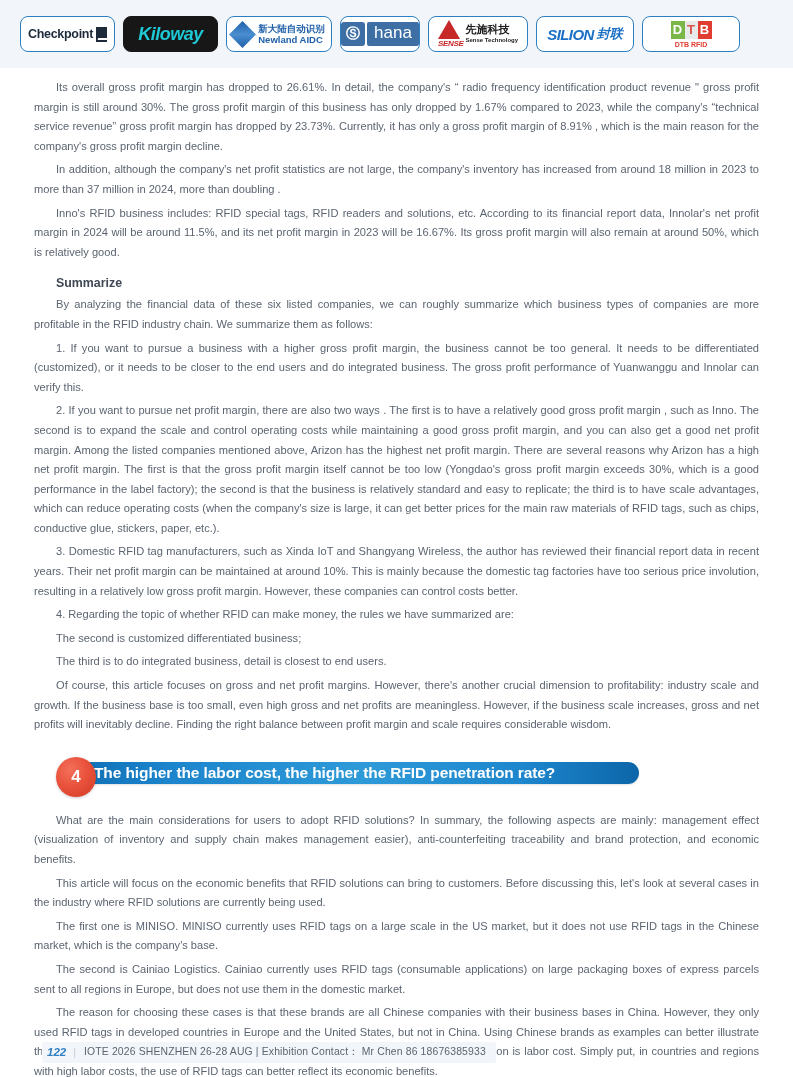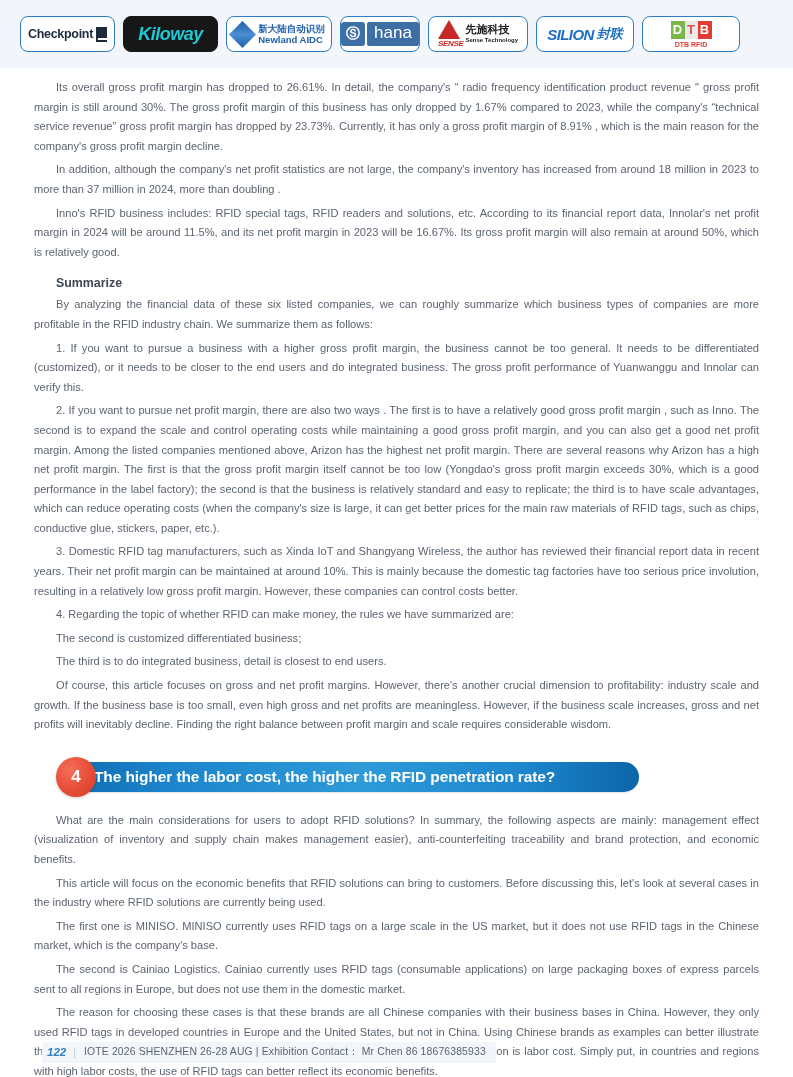--- a/index.html
+++ b/index.html
@@ -190,21 +190,21 @@
   
   .section-head {
     position: relative;
     height: 40px;
     margin: 22px 0 14px 0;
   }
   .sh-bar {
     position: absolute;
     left: 28px;
     top: 5px;
-    height: 30px;
+    height: 22px;
     width: 577px;
     border-radius: 15px;
     background: linear-gradient(90deg, #0d6cb0 0%, #1c84cc 18%, #2e9ad8 52%, #1d86cd 80%, #0c65a8 100%);
     display: flex;
     align-items: center;
     box-shadow: 0 1px 2px rgba(0,0,0,0.12);
   }
   .sh-title {
     margin-left: 32px;
     color: #ffffff;

